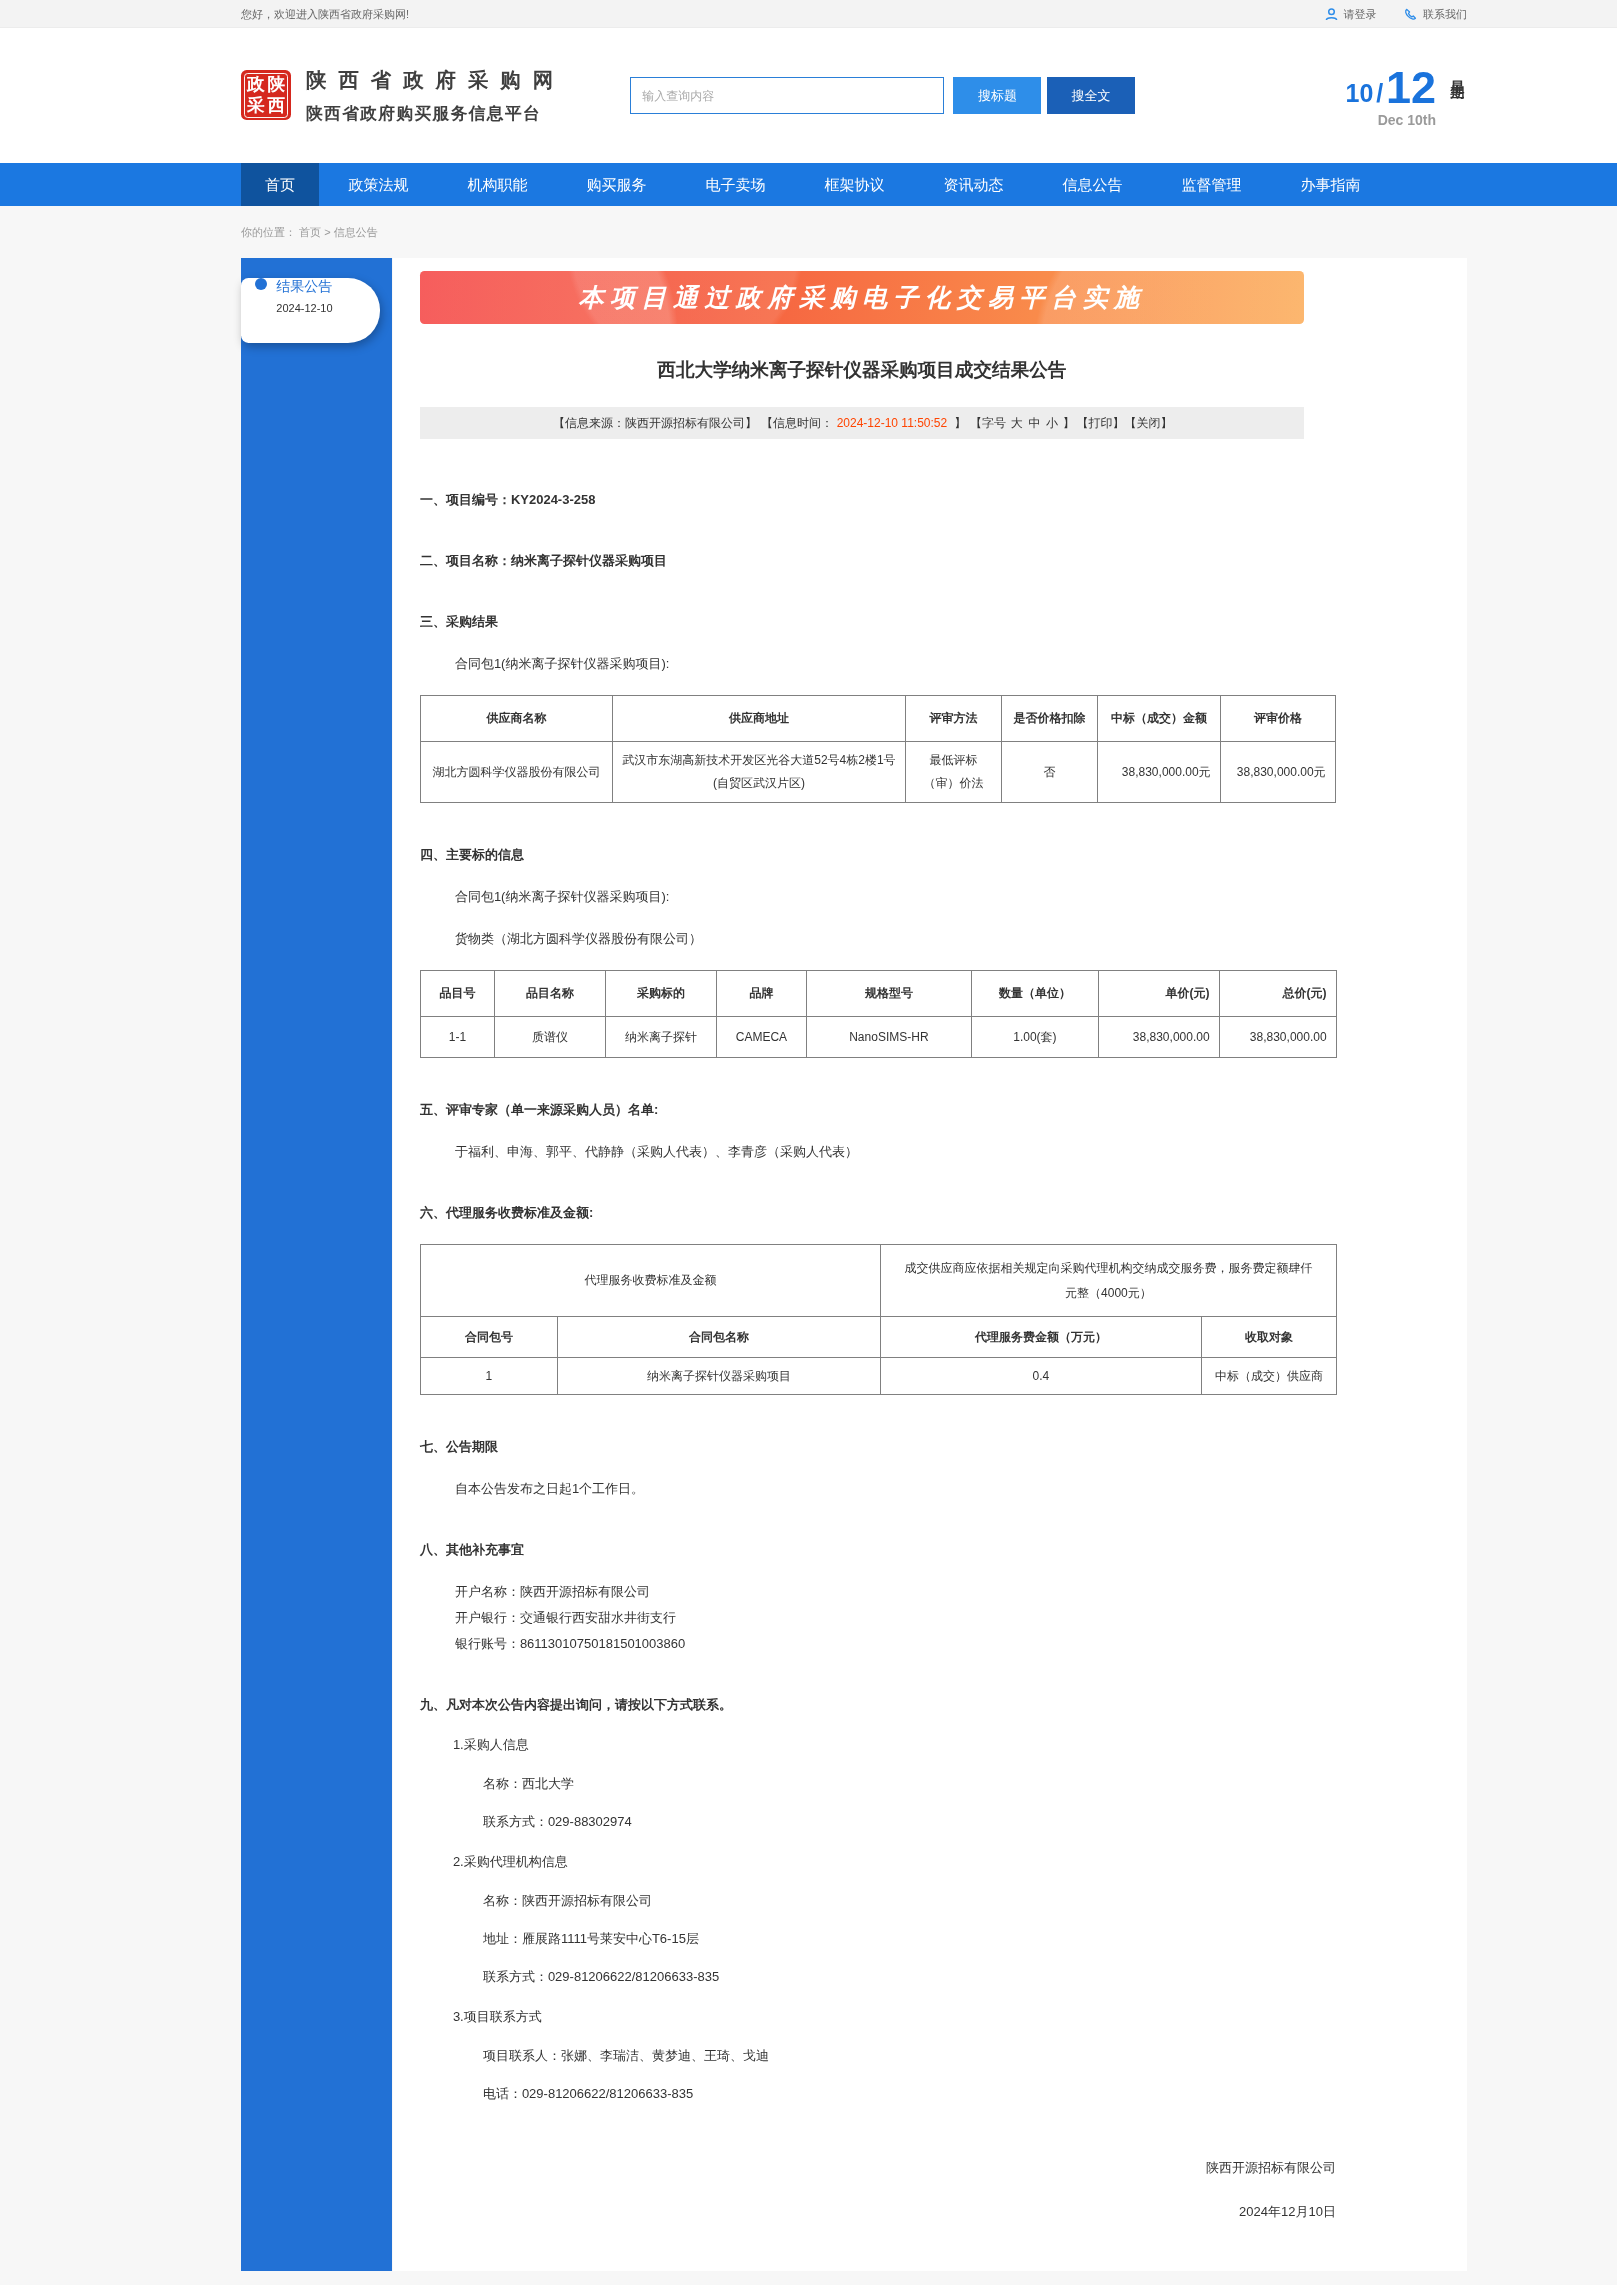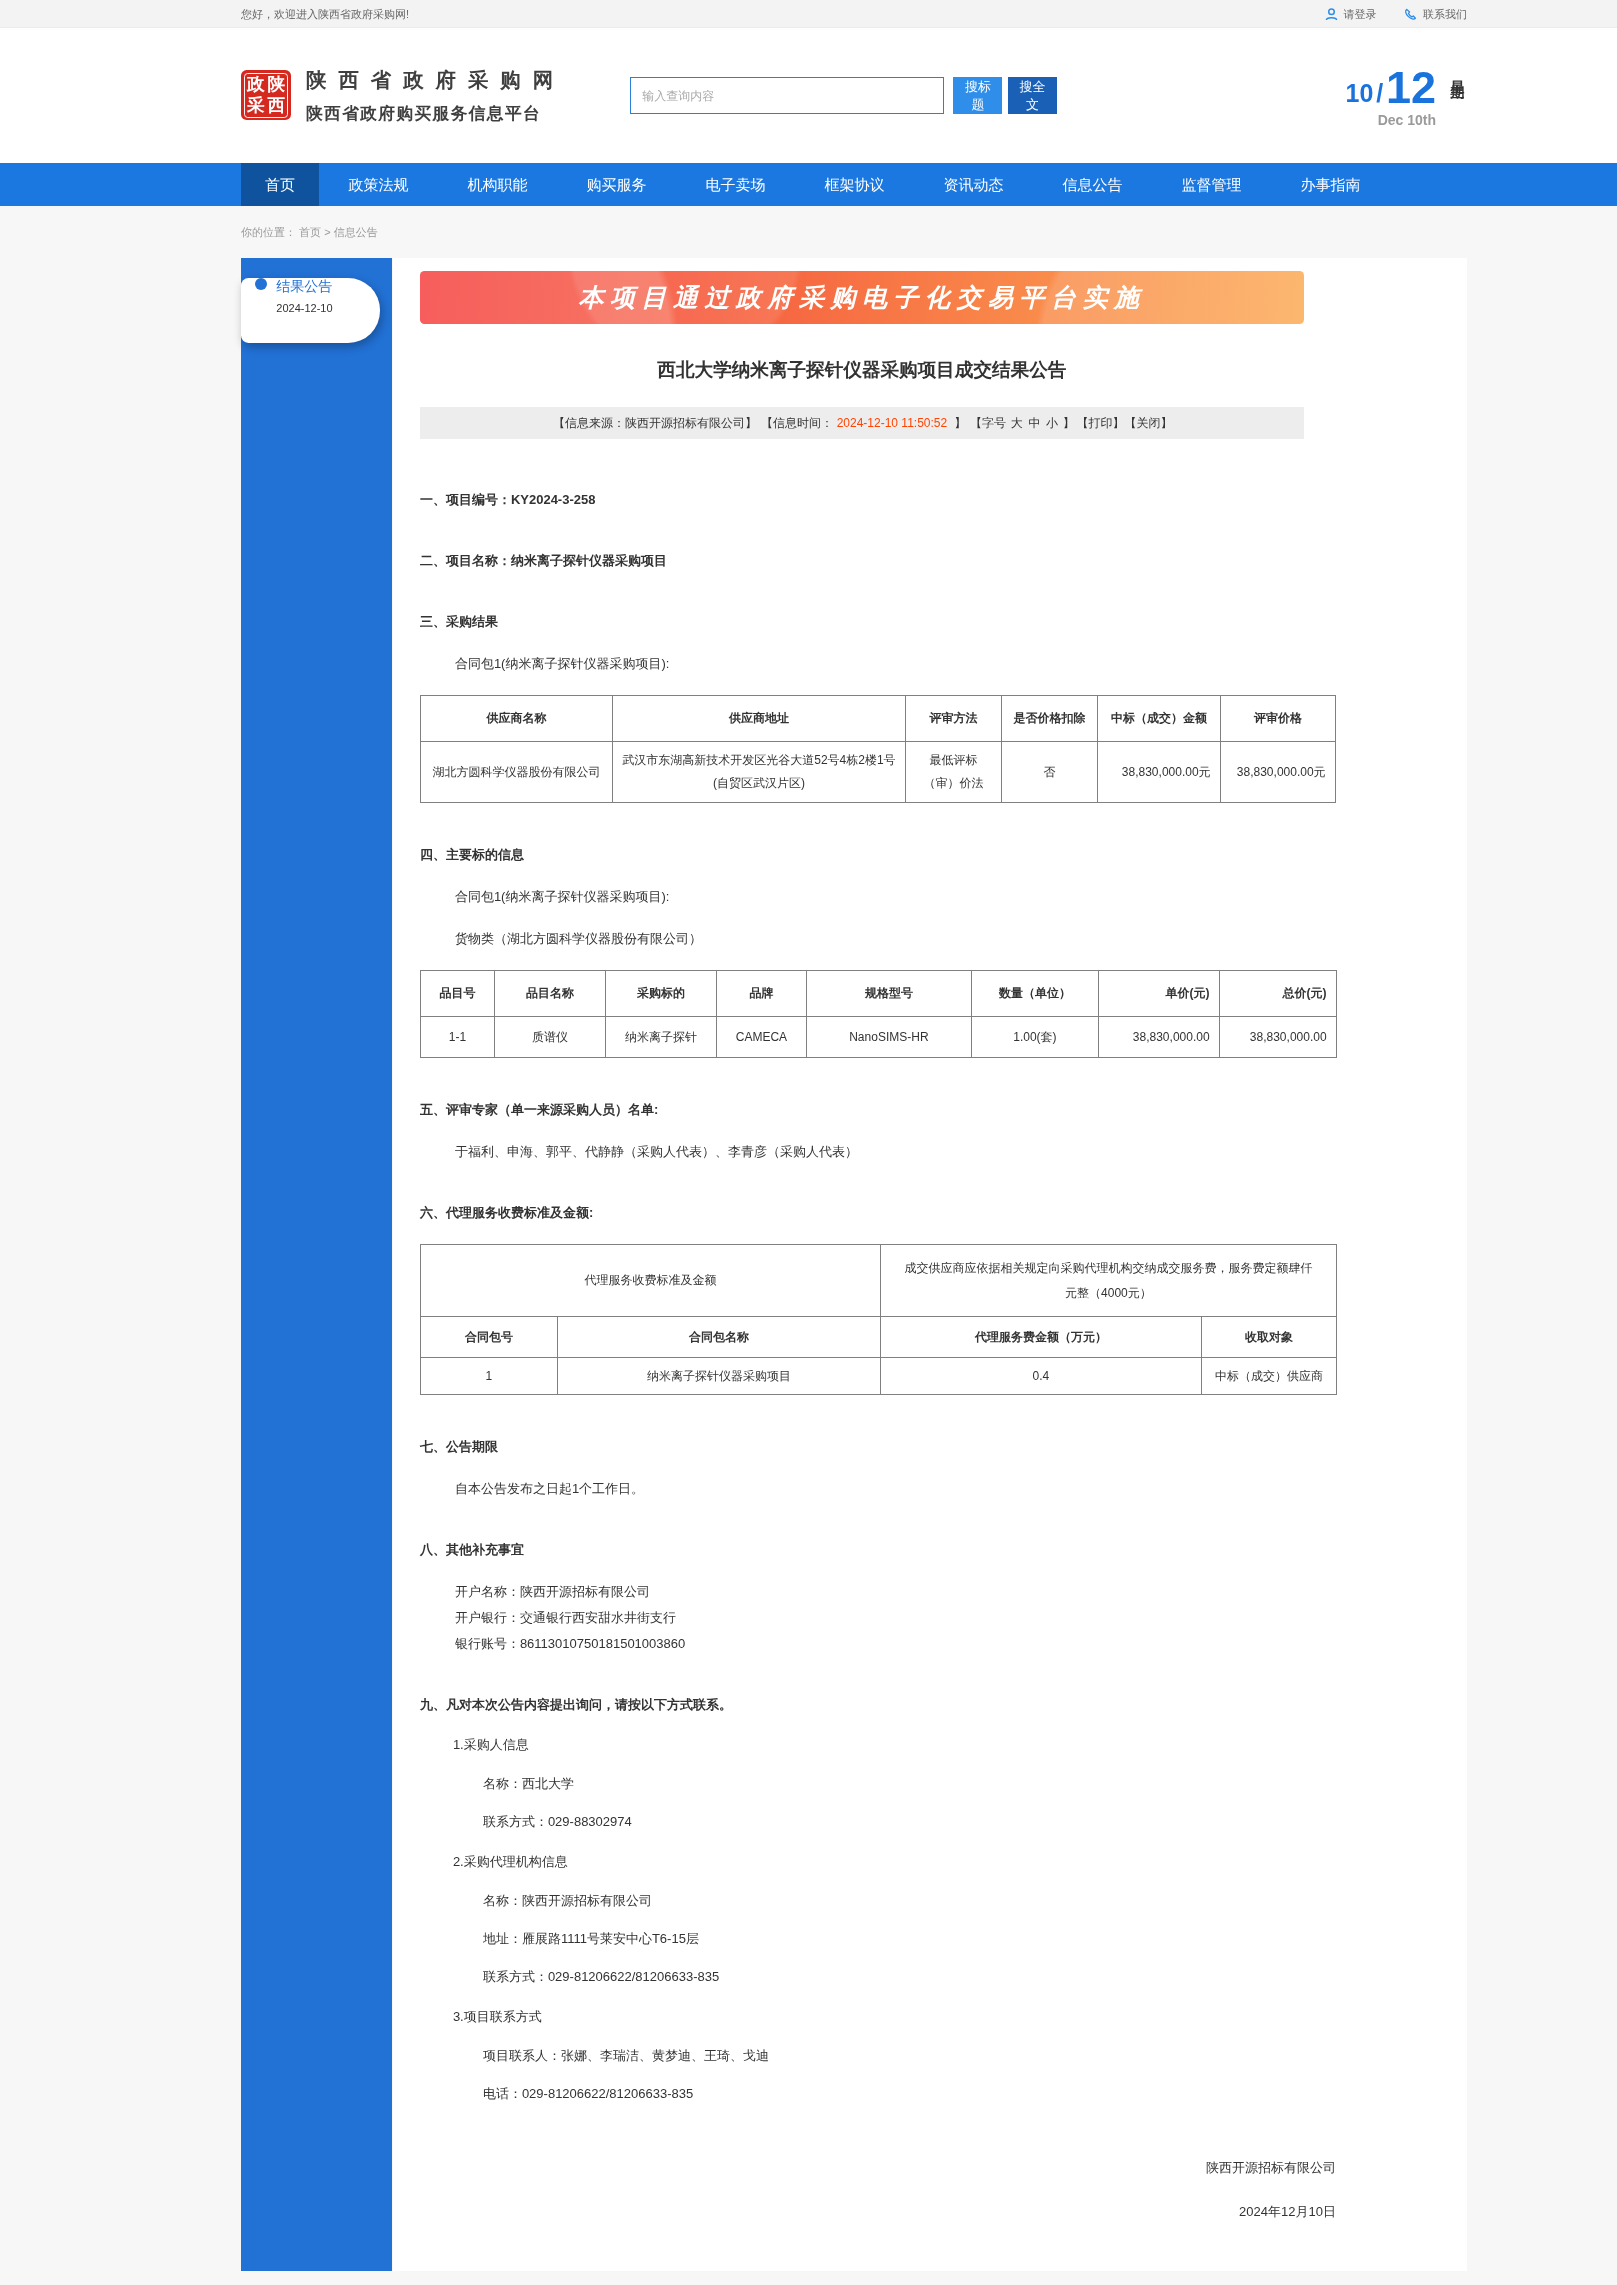--- a/index.html
+++ b/index.html
@@ -28,21 +28,21 @@
           display: grid; grid-template-columns: 1fr 1fr; place-items: center; padding: 4.6px; flex-shrink: 0; }
   .seal::after { content: ""; position: absolute; inset: 2.8px; border: 1.9px solid rgba(255,255,255,.95); border-radius: 3.7px; pointer-events: none; }
   .seal span { color: #fff; font-weight: bold; font-size: 17.6px; line-height: 1; }
   .brand-text { margin-left: 15px; }
   .site-name { font-size: 20.4px; font-weight: bold; color: #3f3f3f; letter-spacing: 12px; white-space: nowrap; }
   .site-sub  { font-size: 16.7px; font-weight: bold; color: #3f3f3f; letter-spacing: 1.4px; margin-top: 7.4px; white-space: nowrap; }
 
   .search { display: flex; align-items: center; margin-left: 65px; }
   .search input { width: 314px; height: 37px; border: 1.9px solid #2a7fd8; padding: 0 11px; font-size: 12px; color: #333; outline: none; background: #fff; font-family: inherit; }
   .search input::placeholder { color: #a9a9a9; }
-  .search button { height: 37px; width: 49px; border: none; color: #fff; font-size: 13px; cursor: pointer; font-family: inherit; }
+  .search button { height: 37px; width: 88px; border: none; color: #fff; font-size: 13px; cursor: pointer; font-family: inherit; }
   .btn-title { background: #2e8ee9; margin-left: 9.3px; }
   .btn-full  { background: #1b60b7; margin-left: 5.6px; }
 
   .datebox { margin-left: auto; display: flex; align-items: flex-start; padding-top: 3.7px; }
   .date-left { text-align: right; }
   .date-md { display: flex; align-items: flex-end; justify-content: flex-end; color: #1a73dc; font-weight: bold; }
   .date-md .m, .date-md .slash { font-size: 25px; line-height: 1.15; }
   .date-md .slash { margin: 0 2.8px; }
   .date-md .d { font-size: 45px; line-height: 0.92; }
   .date-en { color: #9a9a9a; font-weight: bold; font-size: 14px; margin-top: 3.7px; }

